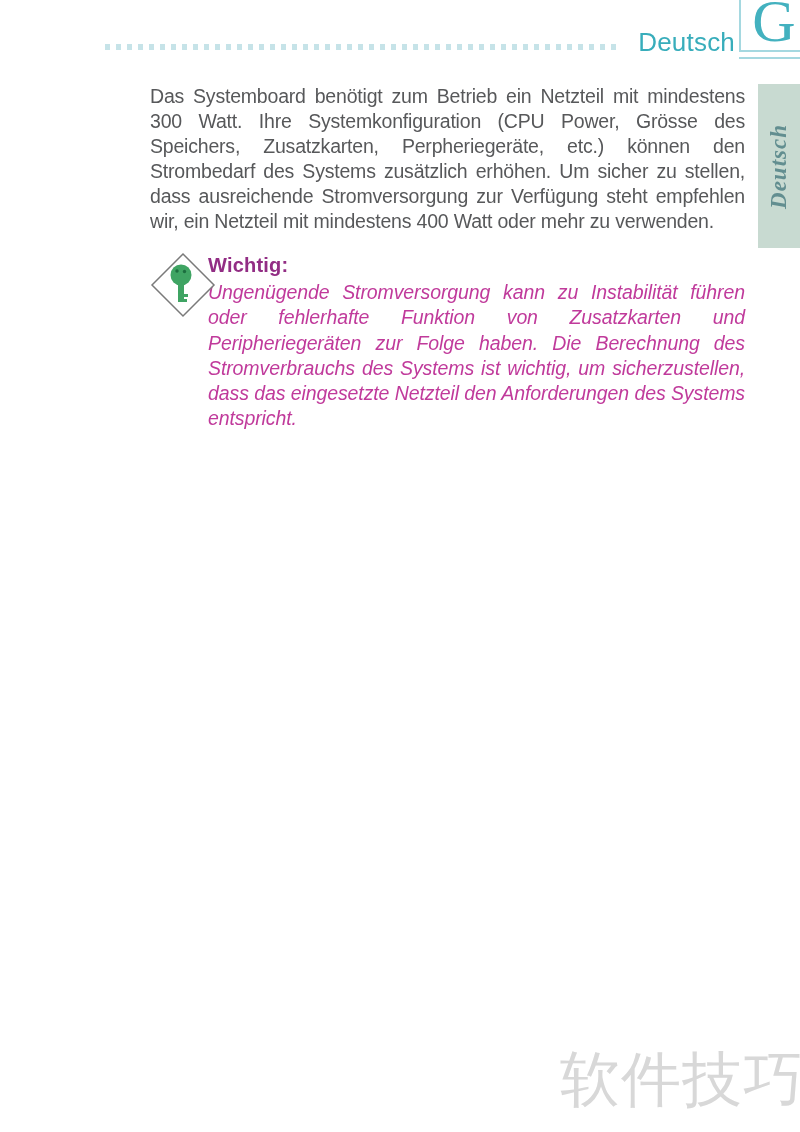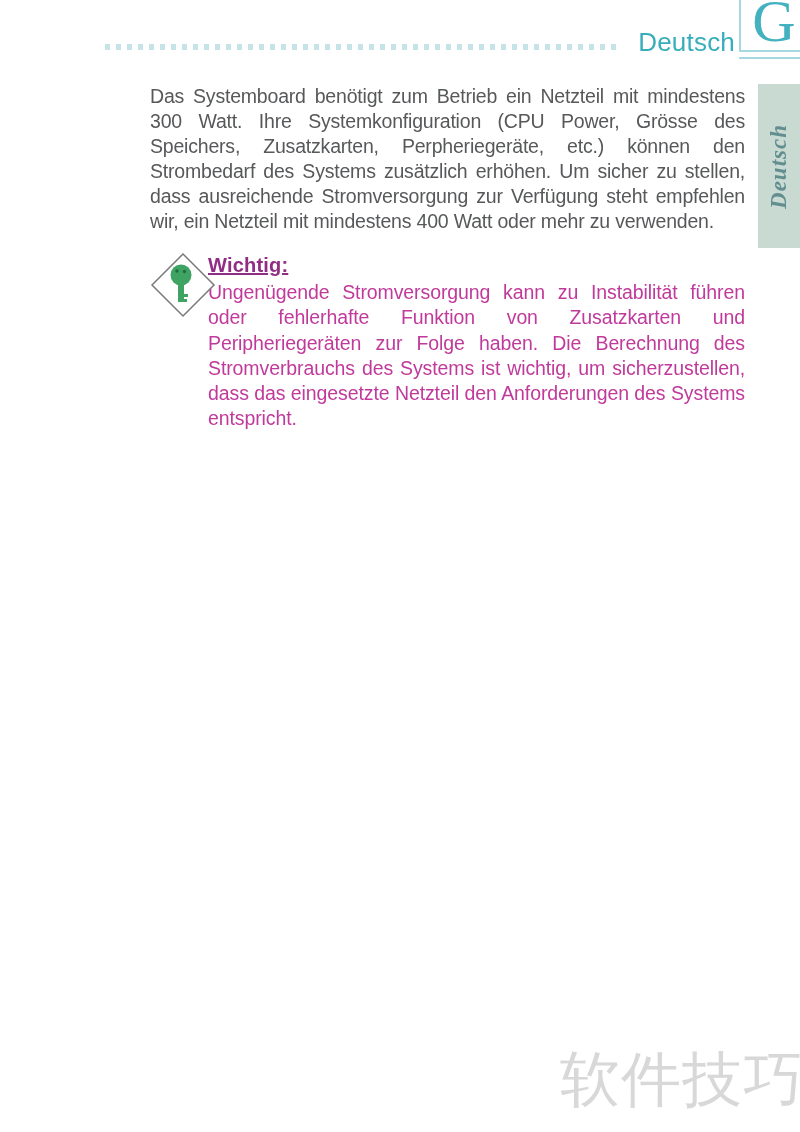--- a/index.html
+++ b/index.html
@@ -113,26 +113,26 @@
     left: 0;
     top: 0;
     width: 66px;
     height: 66px;
   }
   .note-heading {
     display: inline-block;
     font-size: 20px;
     font-weight: 600;
     color: #922d84;
-    text-decoration: underline;
     letter-spacing: 0.2px;
     margin: 2px 0 1px 0;
   }
   .note-body {
     margin: 2px 0 0 0;
+    font-style: italic;
     font-size: 19.5px;
     line-height: 25.3px;
     letter-spacing: -0.1px;
     color: #c03a9b;
     text-align: justify;
     text-align-last: left;
   }
 
   
   .watermark {

